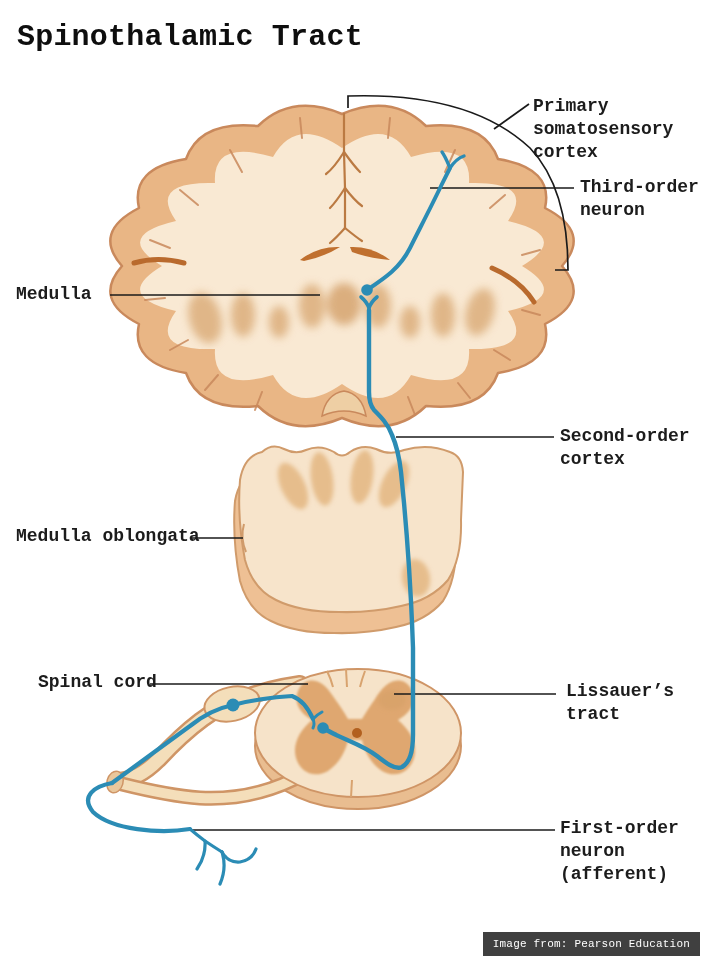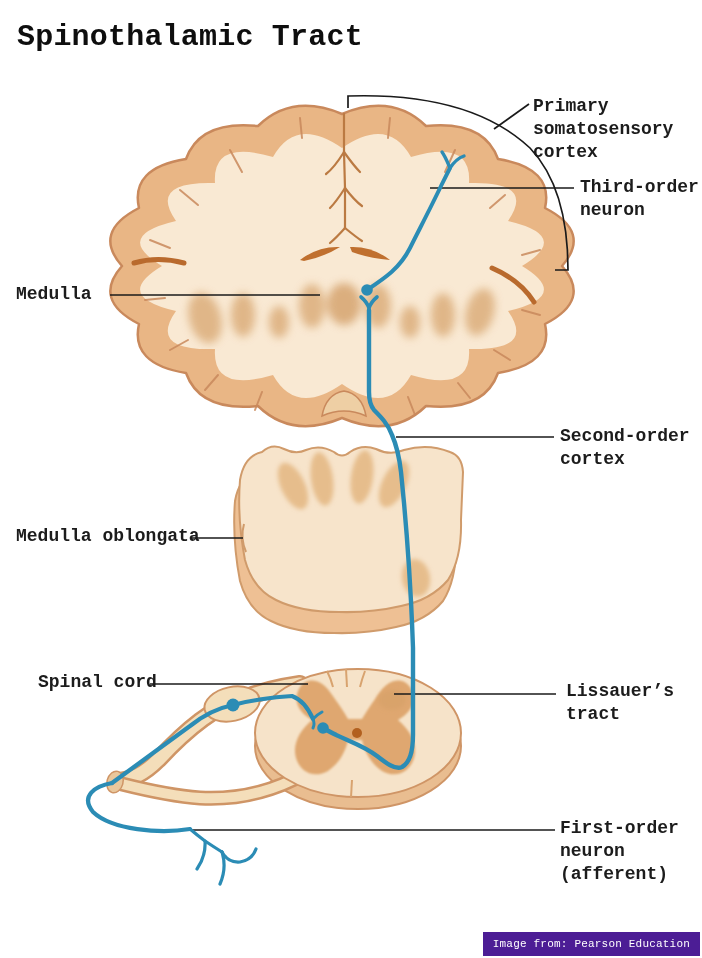--- a/index.html
+++ b/index.html
@@ -10,21 +10,21 @@
   .art{position:absolute;left:0;top:0;}
   .title{
     position:absolute;left:17px;top:20px;font-size:30px;font-weight:bold;
     color:#0e0e0e;letter-spacing:0.2px;
   }
   .lbl{
     position:absolute;font-size:18px;font-weight:bold;color:#1c1c1c;
     line-height:1.28;white-space:pre-line;
   }
   .credit{
-    position:absolute;right:2px;bottom:2px;background:#4c1d95;color:#ffffff;
+    position:absolute;right:2px;bottom:2px;background:#404040;color:#ffffff;
     font-size:11px;font-weight:normal;padding:6px 10px;letter-spacing:0.2px;
   }
 </style>
 </head>
 <body>
 
 <div class="stage">
 
   <svg class="art" width="702" height="958" viewBox="0 0 702 958">
     <defs>

